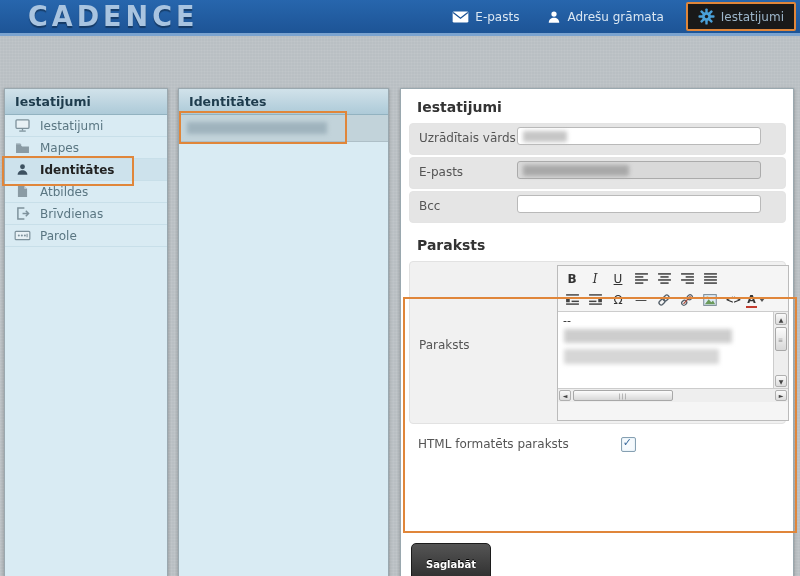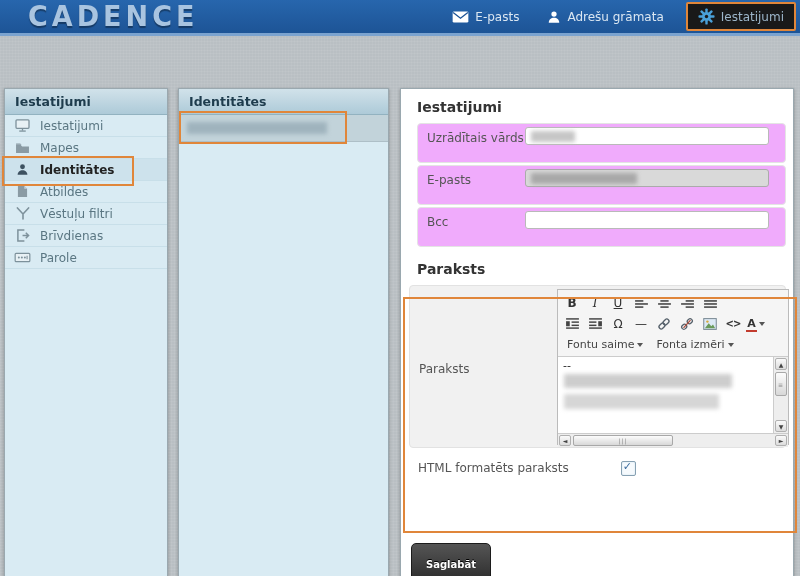--- a/index.html
+++ b/index.html
@@ -28,21 +28,21 @@
   .side-item{height:21px;display:flex;align-items:center;padding-left:9px;gap:9px;font-size:12px;
     color:#5a7682;border-bottom:1px solid #c8dfe9;cursor:pointer;}
   .side-item .ic{width:17px;height:15px;display:flex;align-items:center;justify-content:center;}
   .side-item.selected{background:#cde2ec;color:#222;font-weight:bold;}
   
   .id-row{height:26px;background:#c2d3da;border-bottom:1px solid #aebfc7;position:relative;cursor:pointer;}
   
   .gray-header{height:23px;background:linear-gradient(#f2f2f2,#e2e2e2);border-bottom:1px solid #c9c9c9;
     display:flex;align-items:center;padding-left:12px;font-size:12px;font-weight:bold;color:#8a8a8a;}
   .section-title{margin:10px 0 8px 16px;font-size:14px;font-weight:bold;color:#333;}
-  .form-row{position:relative;margin:0 7px 2px 16px;height:40px;background:#f0abfc;
+  .form-row{position:relative;margin:0 7px 2px 8px;height:32px;background:#e5e5e5;
     border:1px solid #e4e4e4;border-radius:4px;box-sizing:border-box;}
   .form-label{position:absolute;left:9px;top:7px;font-size:12px;color:#555;}
   .form-input{position:absolute;left:107px;top:3px;width:244px;height:18px;background:#fff;
     border:1px solid #b9b9b9;border-radius:3px;box-sizing:border-box;}
   .form-input.disabled{background:#d9d9d9;border-color:#ababab;}
   .redact{position:absolute;border-radius:1px;filter:blur(2px);}
   
   .sig-row{position:relative;margin:6px 7px 0 8px;height:163px;background:#f1f1f1;
     border:1px solid #e2e2e2;border-radius:4px;box-sizing:border-box;}
   .sig-label{position:absolute;left:9px;top:76px;font-size:12px;color:#555;}
@@ -168,28 +168,20 @@
     <div class="side-item">
       <span class="ic">
         <svg width="11" height="13" viewBox="0 0 12 14">
             <path d="M1 1 h7 l3 3 v9 H1 z" fill="#8a9ba4"></path>
             <path d="M8 1 v3 h3" fill="#c8d4da"></path>
           </svg>
       </span>
       <span>Atbildes</span>
     </div>
 
-    <div class="side-item">
-      <span class="ic">
-        <svg width="14" height="13" viewBox="0 0 15 14">
-            <path d="M1.5 1 L7.5 7.5 V13 M13.5 1 L7.5 7.5" fill="none" stroke="#7d919b" stroke-width="1.7" stroke-linecap="round"></path>
-          </svg>
-      </span>
-      <span>Vēstuļu filtri</span>
-    </div>
 
     <div class="side-item">
       <span class="ic">
         <svg width="14" height="13" viewBox="0 0 15 14">
             <path d="M9 1 H2 v12 h7" fill="none" stroke="#7d919b" stroke-width="1.6"></path>
             <path d="M7 7 h6 M10.5 4 L13.5 7 L10.5 10" fill="none" stroke="#7d919b" stroke-width="1.6"></path>
           </svg>
       </span>
       <span>Brīvdienas</span>
     </div>
@@ -329,30 +321,20 @@
             <div class="ed-btn">
               <svg width="14" height="12" viewBox="0 0 16 14">
                   <rect x="0.7" y="0.7" width="14.6" height="12.6" fill="#dce9f5" stroke="#7a8a94" stroke-width="1.2"></rect>
                   <path d="M2 12 L6.5 6 L9.5 9.5 L11.5 7.5 L14 12 z" fill="#6a9a5a"></path>
                   <circle cx="5" cy="4.2" r="1.4" fill="#d8a93a"></circle>
                 </svg>
             </div>
             <div class="ed-btn g-code">&lt;&gt;</div>
             <div class="ed-btn">
               <span class="colorA">A</span>
-                <span class="dd"></span>
-            </div>
-          </div>
-          <div class="ed-toolrow">
-            <div class="ed-select">
-              <span>Fontu saime</span>
-                <span class="dd"></span>
-            </div>
-            <div class="ed-select">
-              <span>Fonta izmēri</span>
                 <span class="dd"></span>
             </div>
           </div>
         </div>
 
         <div class="ed-content">
           <span class="ed-text">--</span>
           <div class="redact" style="left:6px;top:17px;width:168px;height:14px;background:#cdcdcd;"></div>
           <div class="redact" style="left:6px;top:37px;width:155px;height:15px;background:#d6d6d6;"></div>
           <div class="ed-vscroll">

